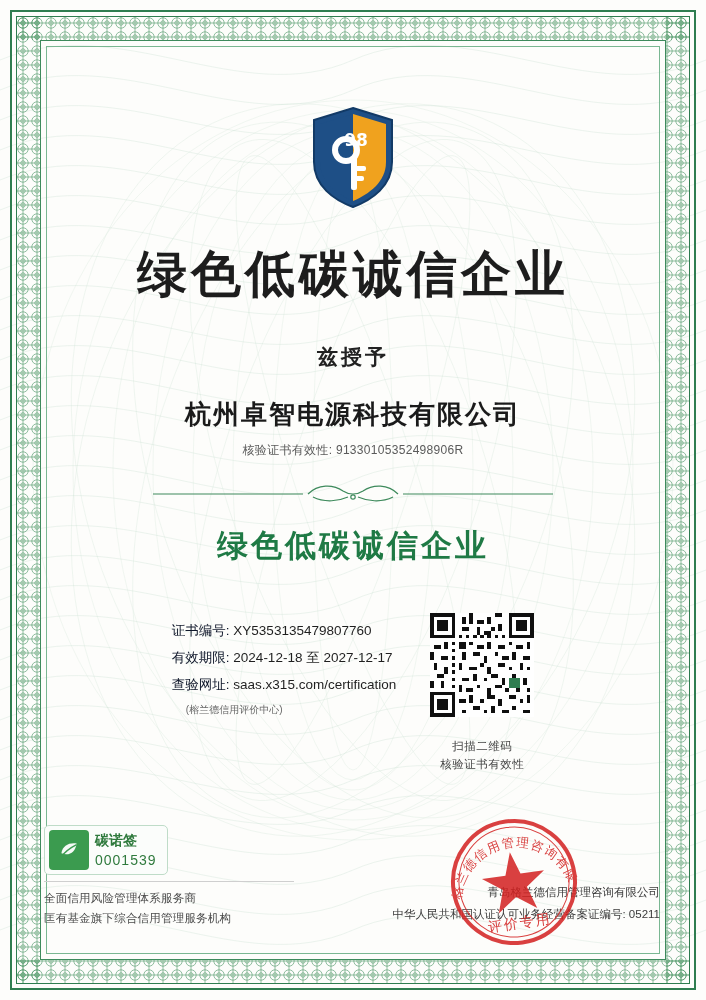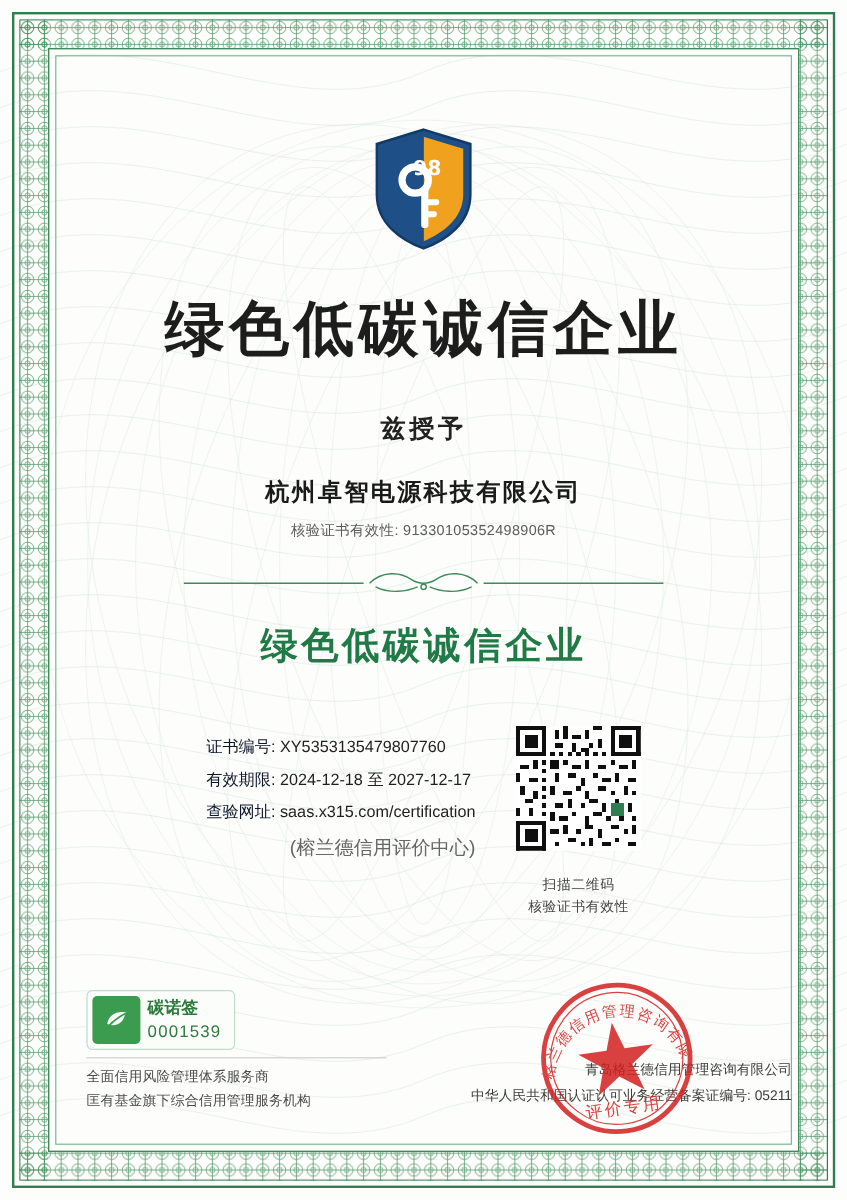--- a/index.html
+++ b/index.html
@@ -94,21 +94,21 @@
     font-family: "DejaVu Serif", "Liberation Serif", serif;
     font-size: 21px;
     font-weight: 700;
     letter-spacing: 3px;
     color: #222;
   }
 
   .company {
     margin: 26px 0 0 0;
     font-family: "DejaVu Serif", "Liberation Serif", serif;
-    font-size: 20px;
+    font-size: 26px;
     font-weight: 700;
     letter-spacing: 2px;
     color: #1a1a1a;
   }
 
   .usci {
     margin: 10px 0 0 0;
     font-size: 12px;
     color: #5a5a5a;
     letter-spacing: .3px;
@@ -142,45 +142,44 @@
     text-align: left;
     font-size: 13.5px;
     color: #333;
     line-height: 2.0;
     padding-top: 4px;
   }
   .details .row { white-space: nowrap; }
   .details .lbl { color: #0f172a; }
   .details .val { color: #1f1f1f; }
   .details .note {
-    font-size: 16px;
+    font-size: 10px;
     color: #666;
     margin-top: 2px;
     padding-left: 14px;
-    text-align: right;
   }
   .qr-wrap { text-align: center; }
   .qr {
     width: 104px;
     height: 104px;
     position: relative;
     background: #fff;
   }
   .qr-caption {
     margin-top: 20px;
     font-size: 11.5px;
     color: #444;
     line-height: 1.6;
     letter-spacing: .5px;
   }
 
   
   .bottom {
     position: absolute;
-    left: 72px;
+    left: 44px;
     right: 46px;
     bottom: 72px;
     display: flex;
     align-items: flex-end;
     justify-content: space-between;
     z-index: 6;
   }
   .badge-block { text-align: left; width: 300px; }
   .promise-badge {
     display: inline-flex;

